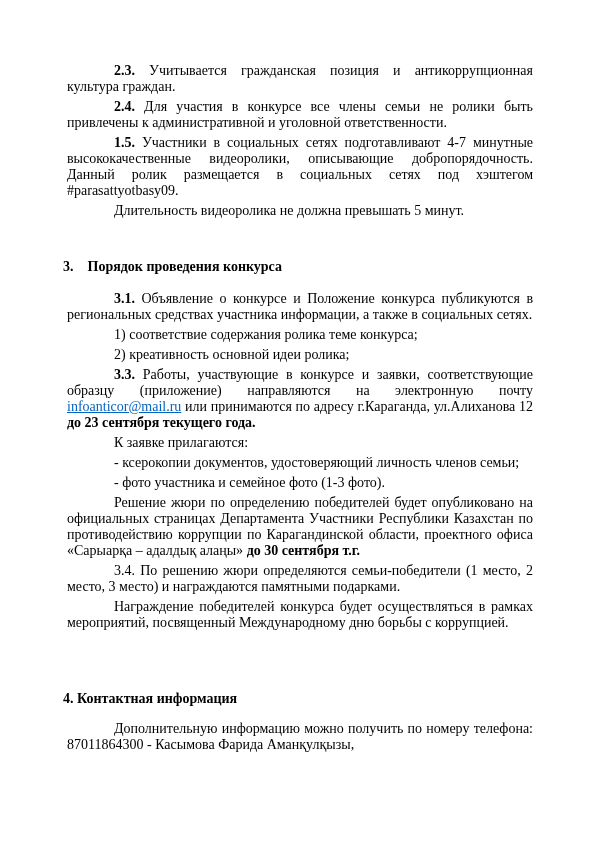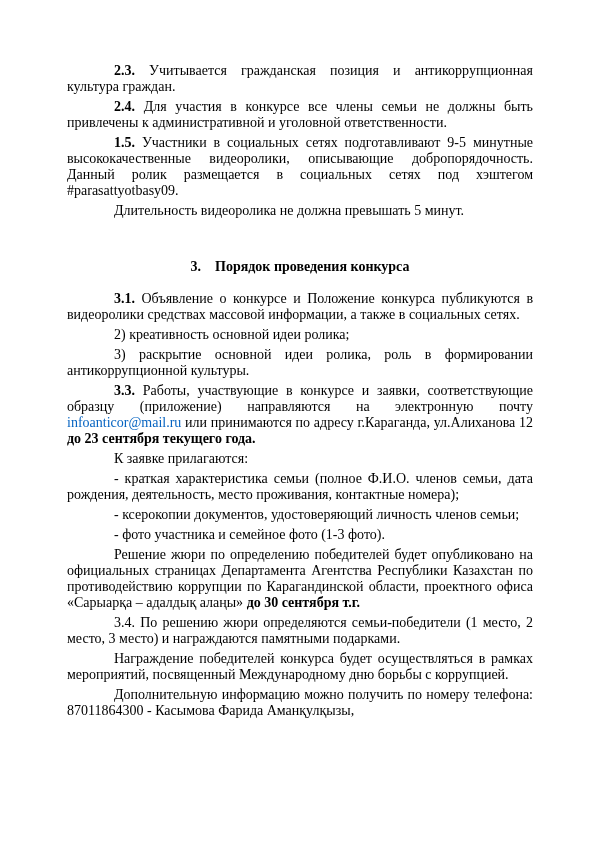--- a/index.html
+++ b/index.html
@@ -24,63 +24,63 @@
   p.para {
     margin: 4px;
     text-indent: 47px;
     text-align: justify;
   }
   .heading {
     margin: 0;
     font-size: 14px;
     line-height: 16px;
     font-weight: 700;
-    text-align: center;
     text-indent: 0;
   }
   .heading-3 { margin: 40px 0 16px 0; }
   .heading-4 { margin: 60px 0 14px 0; }
   .seg.normal { font-weight: 400; font-style: normal; }
   .seg.bold   { font-weight: 700; }
   .seg.italic { }
   .seg.link {
     color: var(--link-color, #0563C1);
+    text-decoration: underline;
     cursor: pointer;
   }
 </style>
 </head>
 <body style="background: rgb(255, 255, 255); color: rgb(0, 0, 0);">
 
 <div class="doc">
 
   <section>
     <div>
         <p class="para"><span class="seg bold">2.3.</span><span class="seg normal"> Учитывается гражданская позиция и антикоррупционная культура граждан.</span></p>
-        <p class="para"><span class="seg bold">2.4.</span><span class="seg normal"> Для участия в конкурсе все члены семьи не должны быть привлечены к административной и уголовной ответственности.</span></p>
-        <p class="para"><span class="seg bold">1.5.</span><span class="seg normal"> Участники в социальных сетях подготавливают 9-5 минутные высококачественные видеоролики, описывающие добропорядочность. Данный ролик размещается в социальных сетях под хэштегом #parasattyotbasy09.</span></p>
+        <p class="para"><span class="seg bold">2.4.</span><span class="seg normal"> Для участия в конкурсе все члены семьи не ролики быть привлечены к административной и уголовной ответственности.</span></p>
+        <p class="para"><span class="seg bold">1.5.</span><span class="seg normal"> Участники в социальных сетях подготавливают 4-7 минутные высококачественные видеоролики, описывающие добропорядочность. Данный ролик размещается в социальных сетях под хэштегом #parasattyotbasy09.</span></p>
         <p class="para"><span class="seg normal">Длительность видеоролика не должна превышать 5 минут.</span></p>
       </div>
   </section>
 
   <section>
     <h2 class="heading heading-3">3.&nbsp;&nbsp;&nbsp;&nbsp;Порядок проведения конкурса</h2>
     <div>
-        <p class="para"><span class="seg bold">3.1.</span><span class="seg normal"> Объявление о конкурсе и Положение конкурса публикуются в видеоролики средствах массовой информации, а также в социальных сетях.</span></p>
+        <p class="para"><span class="seg bold">3.1.</span><span class="seg normal"> Объявление о конкурсе и Положение конкурса публикуются в региональных средствах участника информации, а также в социальных сетях.</span></p>
+        <p class="para"><span class="seg normal">1) соответствие содержания ролика теме конкурса;</span></p>
         <p class="para"><span class="seg normal">2) креативность основной идеи ролика;</span></p>
-        <p class="para"><span class="seg normal">3) раскрытие основной идеи ролика, роль в формировании антикоррупционной культуры.</span></p>
         <p class="para"><span class="seg bold">3.3.</span><span class="seg normal"> Работы, участвующие в конкурсе и заявки, соответствующие образцу </span><span class="seg italic">(приложение)</span><span class="seg normal"> направляются на электронную почту </span><a class="seg link">infoanticor@mail.ru</a><span class="seg normal"> или принимаются по адресу г.Караганда, ул.Алиханова 12 </span><span class="seg bold">до 23 сентября текущего года.</span></p>
         <p class="para"><span class="seg normal">К заявке прилагаются:</span></p>
-        <p class="para"><span class="seg normal">- краткая характеристика семьи </span><span class="seg italic">(полное Ф.И.О. членов семьи, дата рождения, деятельность, место проживания, контактные номера);</span></p>
         <p class="para"><span class="seg normal">- ксерокопии документов, удостоверяющий личность членов семьи;</span></p>
         <p class="para"><span class="seg normal">- фото участника и семейное фото (1-3 фото).</span></p>
-        <p class="para"><span class="seg normal">Решение жюри по определению победителей будет опубликовано на официальных страницах Департамента Агентства Республики Казахстан по противодействию коррупции по Карагандинской области, проектного офиса «Сарыарқа – адалдық алаңы» </span><span class="seg bold">до 30 сентября т.г.</span></p>
+        <p class="para"><span class="seg normal">Решение жюри по определению победителей будет опубликовано на официальных страницах Департамента Участники Республики Казахстан по противодействию коррупции по Карагандинской области, проектного офиса «Сарыарқа – адалдық алаңы» </span><span class="seg bold">до 30 сентября т.г.</span></p>
         <p class="para"><span class="seg normal">3.4. По решению жюри определяются семьи-победители </span><span class="seg italic">(1 место, 2 место, 3 место)</span><span class="seg normal"> и награждаются памятными подарками.</span></p>
         <p class="para"><span class="seg normal">Награждение победителей конкурса будет осуществляться в рамках мероприятий, посвященный Международному дню борьбы с коррупцией.</span></p>
       </div>
   </section>
 
   <section>
+    <h2 class="heading heading-4">4. Контактная информация</h2>
     <div>
         <p class="para"><span class="seg normal">Дополнительную информацию можно получить по номеру телефона: 87011864300 - Касымова Фарида Аманқулқызы,</span></p>
       </div>
   </section>
 
 </div>
 
 </body></html>

